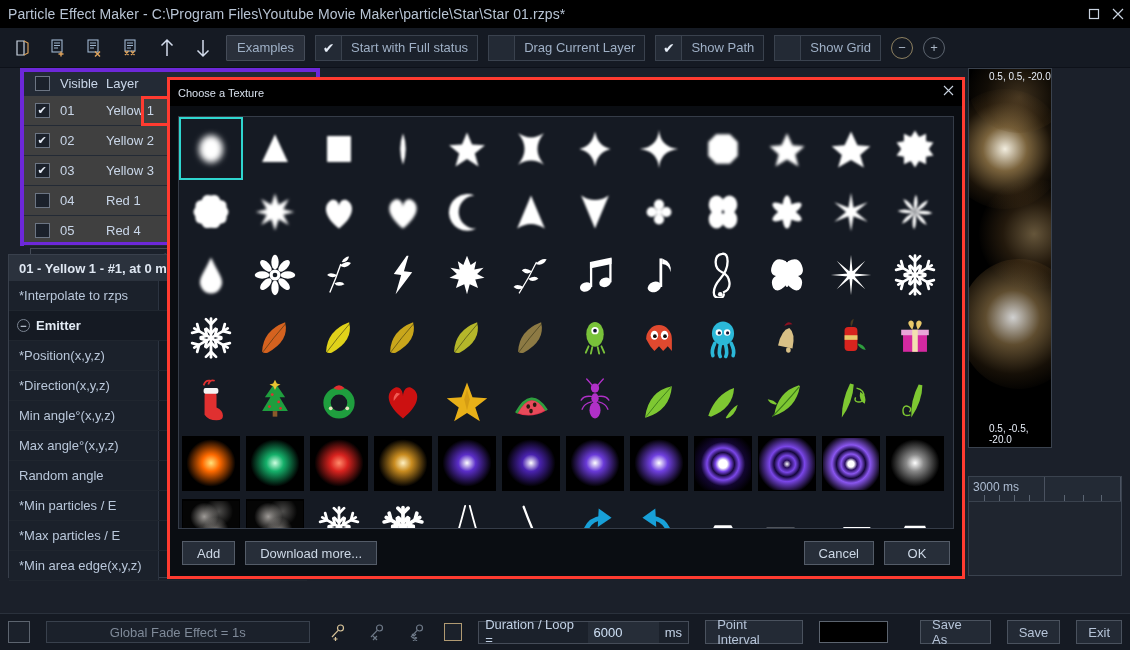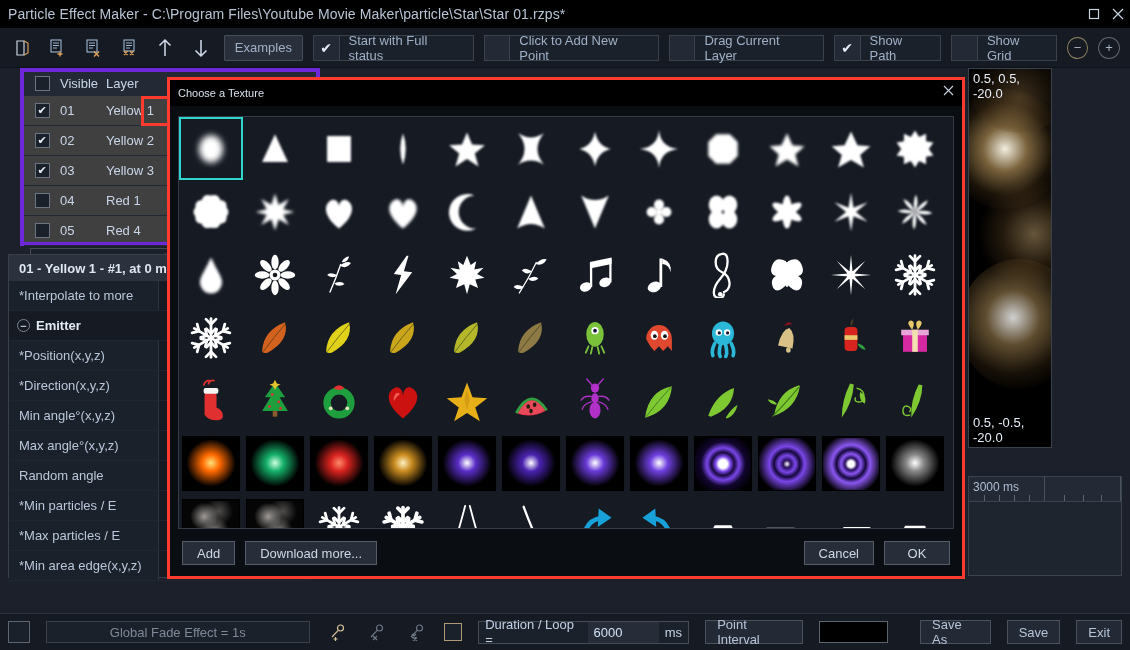--- a/index.html
+++ b/index.html
@@ -74,21 +74,21 @@
   .pval { flex:1; padding-left:8px; color:#cfe0f5; font-size:13px; }
   .pgroup { display:flex; height:30px; align-items:center; padding-left:8px; gap:6px;
     color:#e3ebf5; font-weight:bold; font-size:13px; border-bottom:1px solid #20262f;}
   .collapse { width:13px; height:13px; border:1px solid #7b8492; border-radius:50%;
     display:flex; align-items:center; justify-content:center; color:#b8c2cf; font-size:11px; line-height:0;}
   .pcheck { width:14px; height:14px; border:1px solid #6c7583; background:#1b212b; }
 
   
   #preview { position:absolute; left:968px; top:0; width:84px; height:380px;
     border:1px solid #3a424e; background:#000; overflow:hidden; }
-  #preview .coord { position:absolute; left:4px; color:#e8eef8; font-size:13px; z-index:3; }
+  #preview .coord { position:absolute; left:20px; color:#e8eef8; font-size:10px; z-index:3; }
   #preview .ctop { top:2px; }
   #preview .cbot { bottom:2px; }
   .glow { position:absolute; border-radius:50%; }
 
   
   #tl-right { position:absolute; left:968px; top:408px; width:154px; height:102px; }
   .tl-ruler { height:26px; border:1px solid #3a424e; background:#232a35; display:flex; position:relative;}
   .tl-ruler .seg { flex:1; border-right:1px solid #4a5260; position:relative;}
   .tl-ms { position:absolute; left:4px; top:3px; color:#aebdd2; font-size:12px;}
   .tl-ticks { position:absolute; left:0; bottom:0; width:100%; height:7px; }
@@ -203,24 +203,20 @@
       </svg>
   </span>
   <div class="tbtn">Examples</div>
 
   <div class="chk-group">
     <div class="chk-box">✔</div>
     <div class="chk-lbl">Start with Full status</div>
   </div>
   <div class="chk-group">
     <div class="chk-box"></div>
-    <div class="chk-lbl">Click to Add New Point</div>
-  </div>
-  <div class="chk-group">
-    <div class="chk-box"></div>
     <div class="chk-lbl">Drag Current Layer</div>
   </div>
   <div class="chk-group">
     <div class="chk-box">✔</div>
     <div class="chk-lbl">Show Path</div>
   </div>
   <div class="chk-group">
     <div class="chk-box"></div>
     <div class="chk-lbl">Show Grid</div>
   </div>
@@ -290,21 +286,21 @@
             <div class="thumb" style="background:radial-gradient(circle at 50% 50%, #ffe6d0 0%, #f03a12 22%, #8a1c06 45%, #140303 78%)"></div>
           </div>
         </div>
       </div>
     <div class="hscroll">•••</div>
   </div>
 
   <div id="proppanel">
     <div class="ptitle">01 - Yellow 1 - #1, at 0 ms</div>
     <div class="prow">
-      <div class="plbl">*Interpolate to more</div>
+      <div class="plbl">*Interpolate to rzps</div>
       <div class="pval"><span class="pcheck"></span></div>
     </div>
     <div class="pgroup">
       <span class="collapse">−</span>
       <span>Emitter</span>
     </div>
     <div id="prop-rows">
         <div class="prow">
           <div class="plbl">*Position(x,y,z)</div>
           <div class="pval">-0</div>

